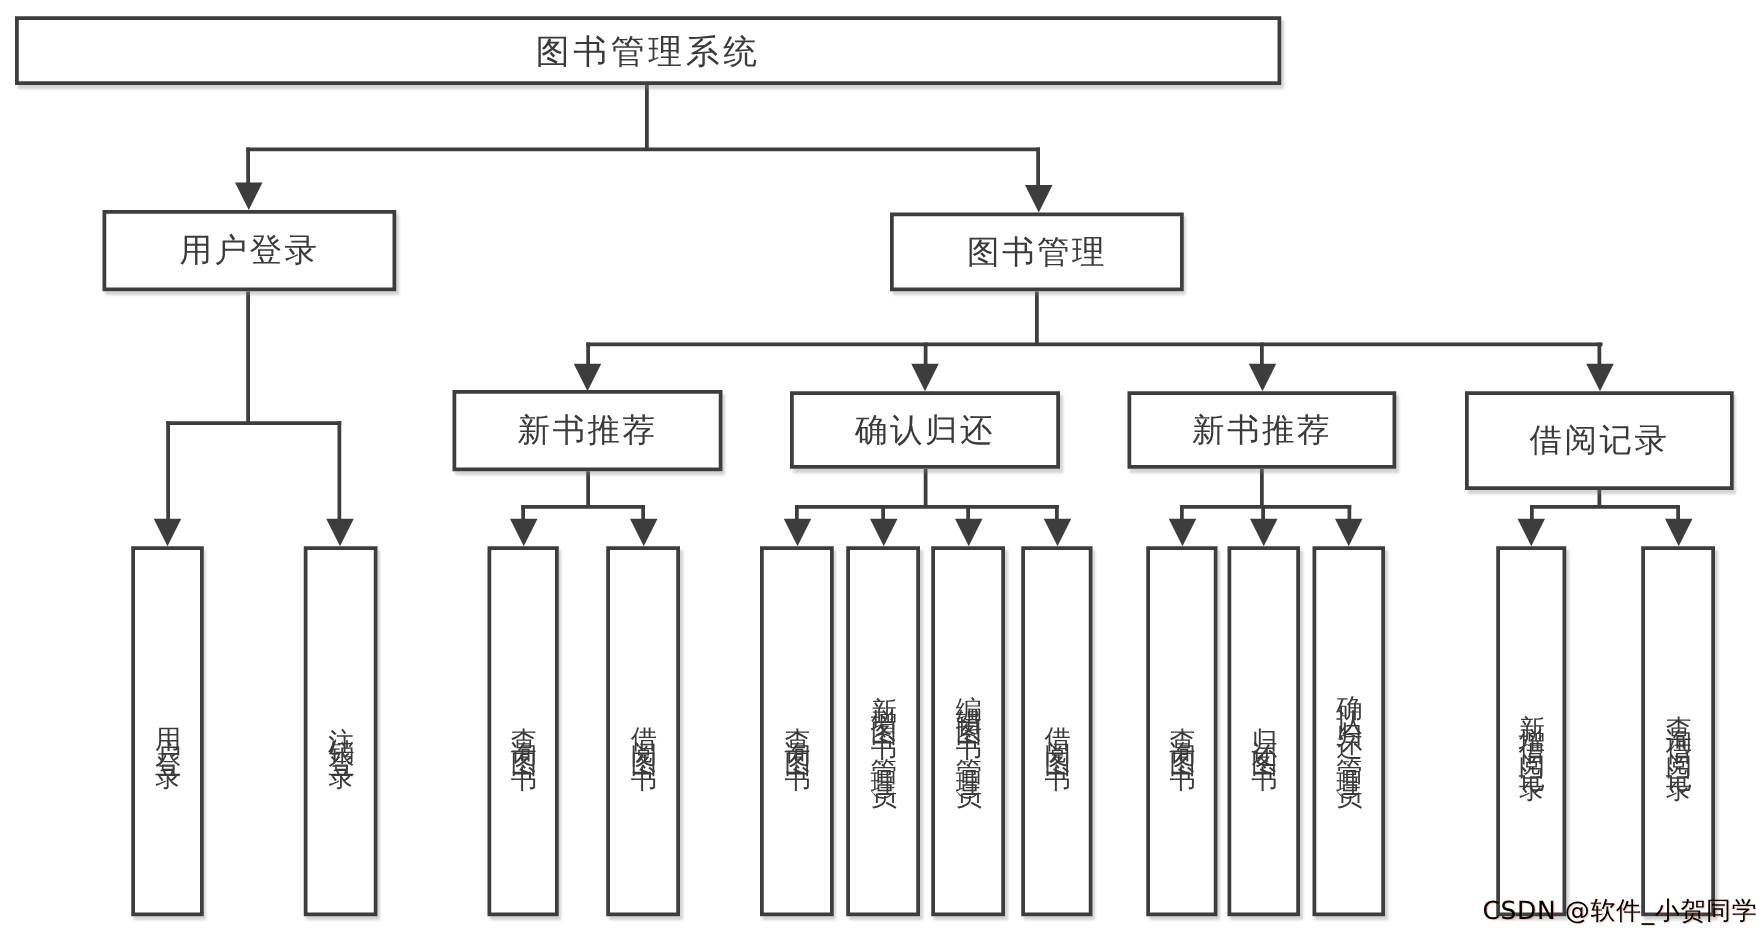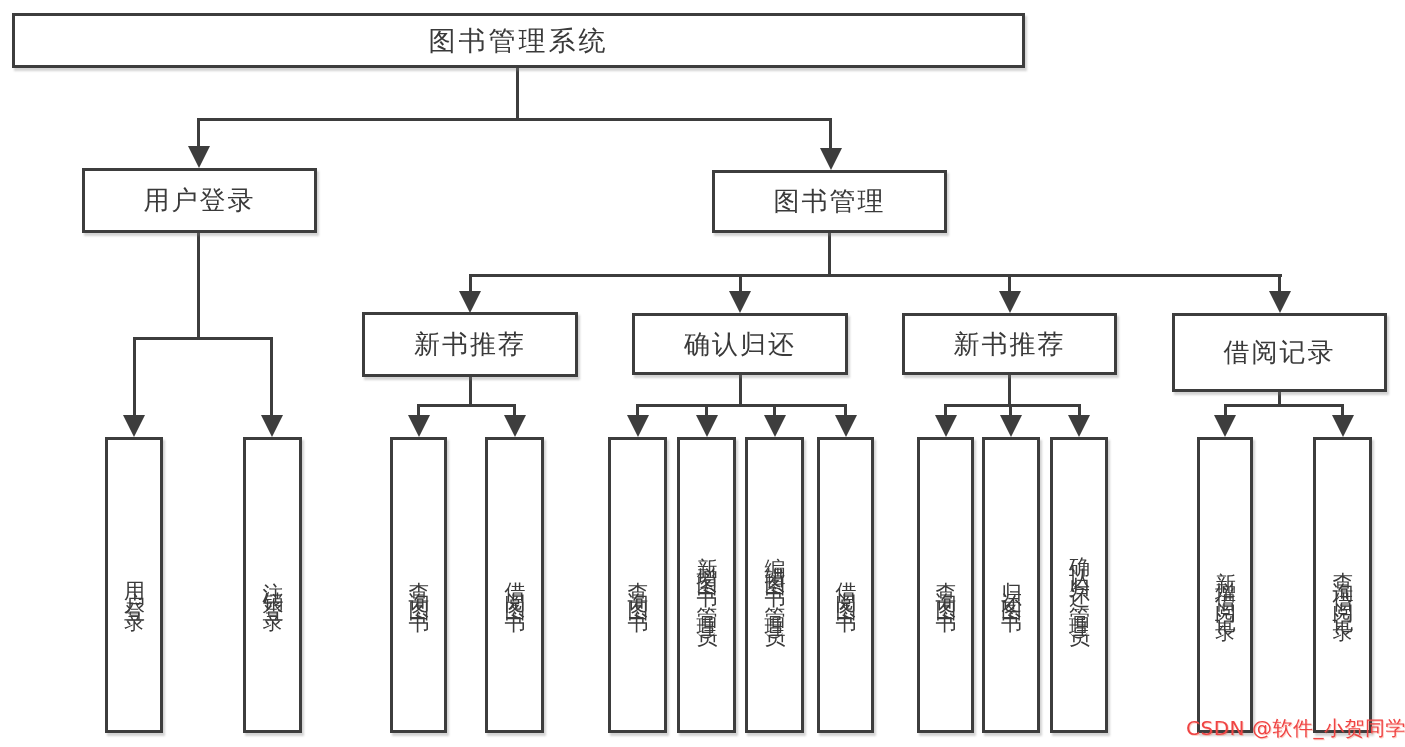--- a/index.html
+++ b/index.html
@@ -24,21 +24,21 @@
     font-size:21px;letter-spacing:10px;line-height:1;
   }
   .ln{position:absolute;background:#3d3d3d;}
   .ah{
     position:absolute;width:0;height:0;
     border-left:11px solid transparent;border-right:11px solid transparent;
     border-top:22px solid #3d3d3d;
   }
   .watermark{
     position:absolute;left:1186px;top:715px;z-index:5;
-    font-size:20px;letter-spacing:0.5px;color:#ef4444;white-space:nowrap;
+    font-size:20px;letter-spacing:0.5px;color:#000000;white-space:nowrap;
     text-shadow:1px 1px 0 rgba(252,85,49,0.28);
   }
 </style>
 </head>
 <body>
 
 <div class="stage">
 
   <div class="ln" style="left:516px;top:68px;width:3px;height:52px;"></div>
   <div class="ln" style="left:197px;top:118px;width:635px;height:3px;"></div>

